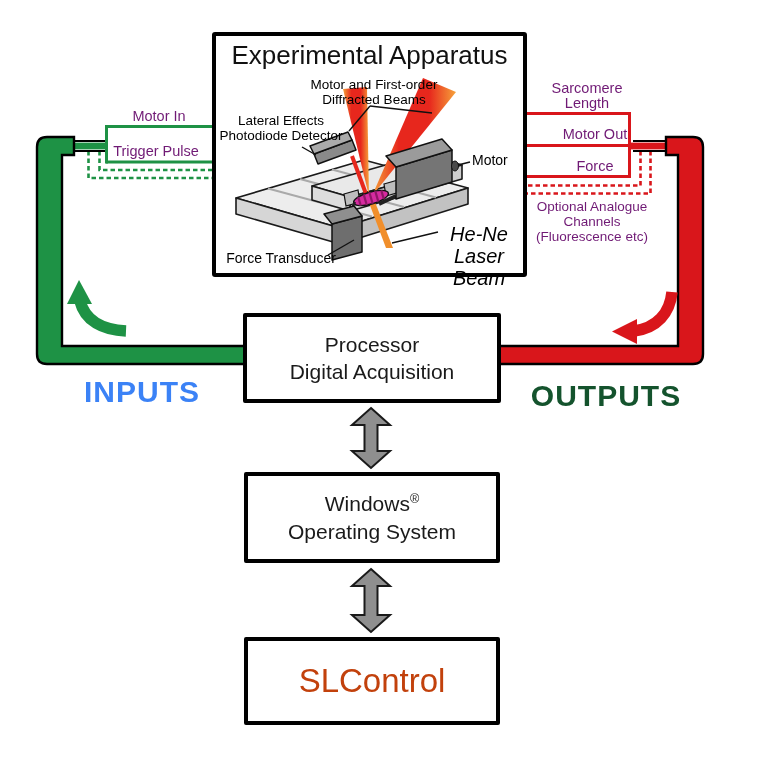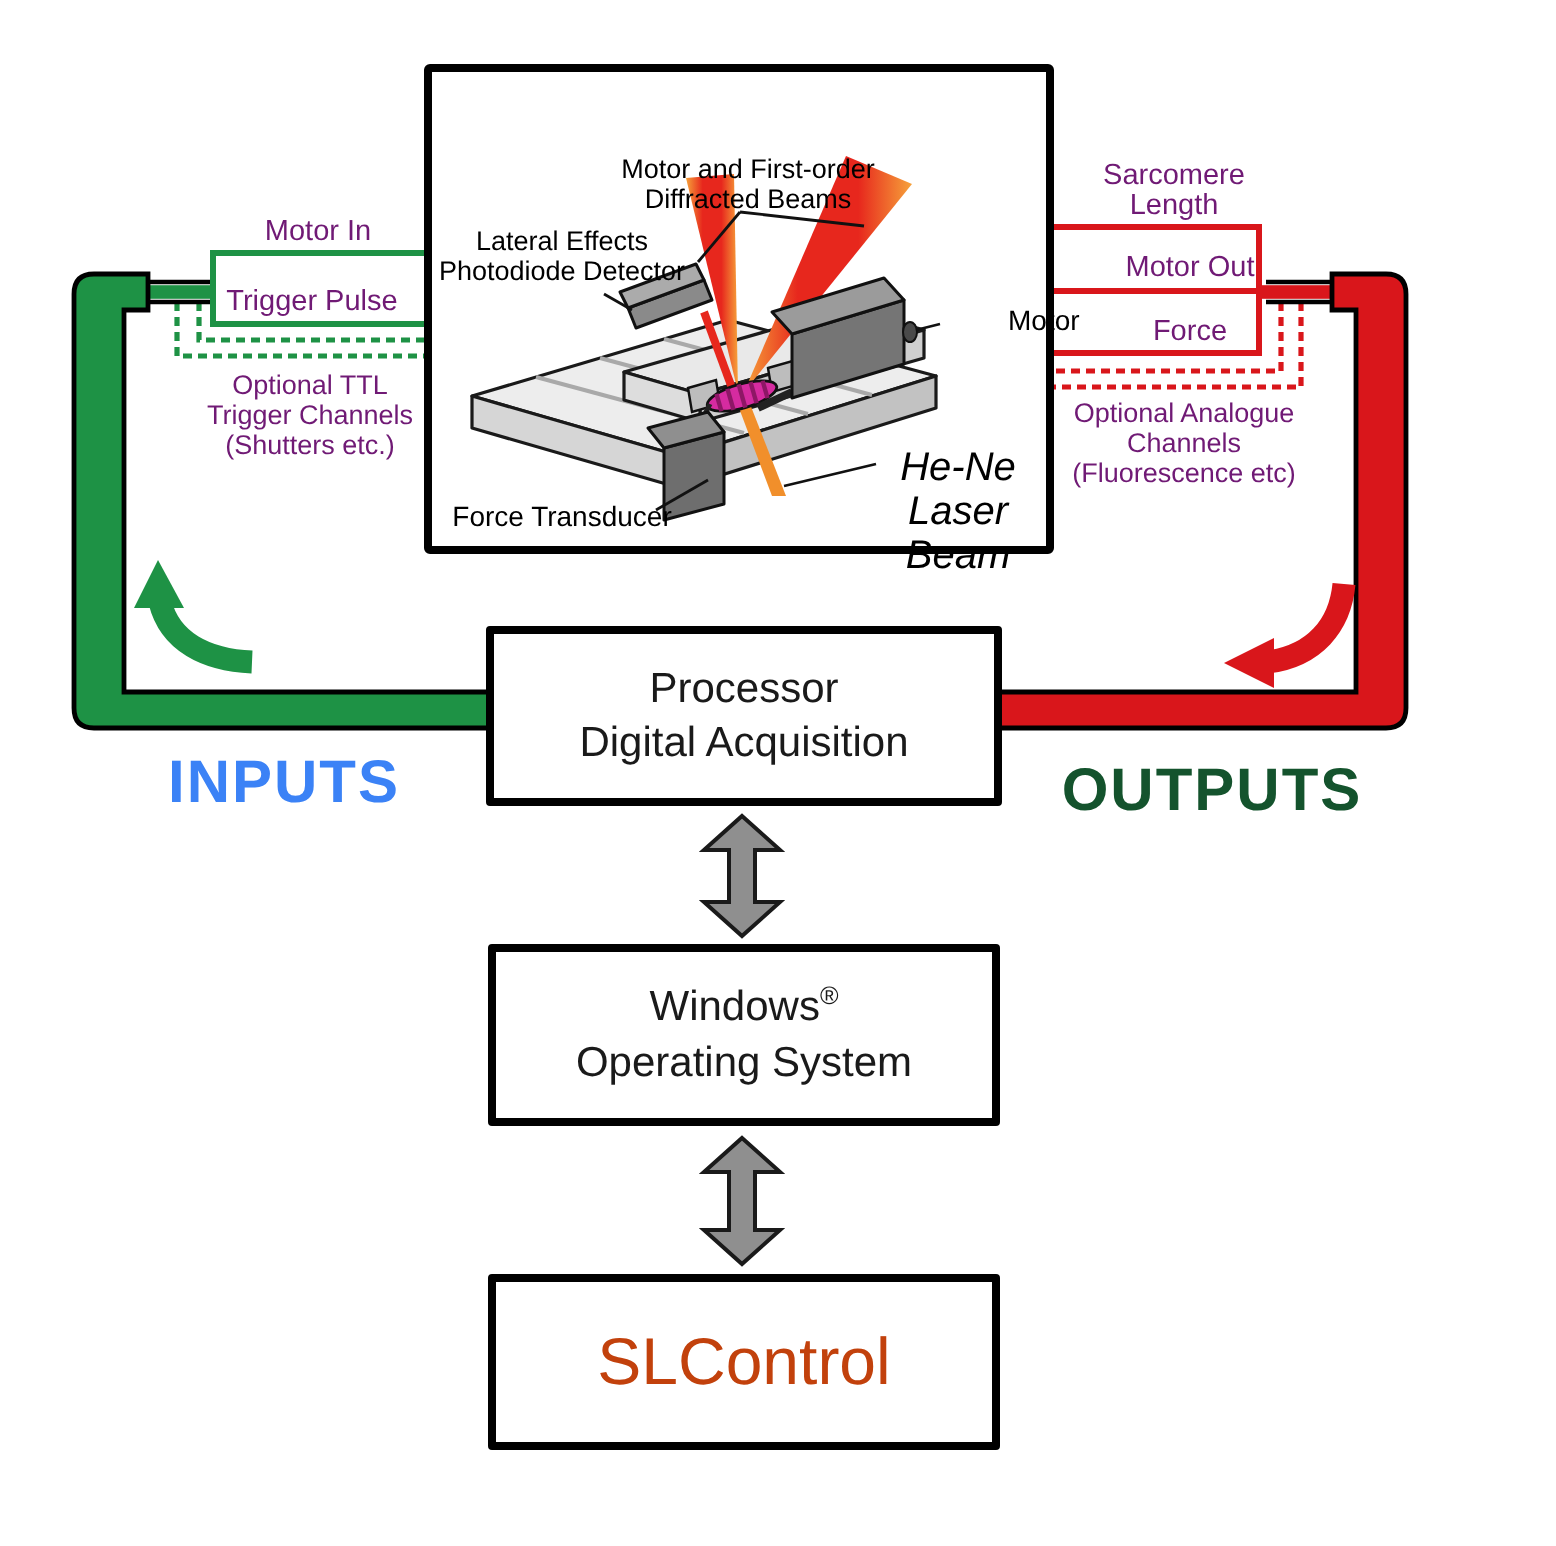--- a/index.html
+++ b/index.html
@@ -71,20 +71,21 @@
     <g>
       <path d="M 672 292 C 670 313 657 328 634 331" stroke="#D9161B" stroke-width="11.5" fill="none"></path>
       <polygon points="637,319 637,344 612,331.5" fill="#D9161B"></polygon>
     </g>
 
     <polygon points="371,408 390,425 377.5,425 377.5,451 390,451 371,468 352,451 364.5,451 364.5,425 352,425" fill="#8F8F8F" stroke="#1a1a1a" stroke-width="2"></polygon>
     <polygon points="371,569 390,586 377.5,586 377.5,615 390,615 371,632 352,615 364.5,615 364.5,586 352,586" fill="#8F8F8F" stroke="#1a1a1a" stroke-width="2"></polygon>
   </svg>
 
   <div class="apparatus">
+    <div class="app-title">Experimental Apparatus</div>
 
     <svg class="layer" width="307" height="237" viewBox="0 0 307 237">
       <defs>
         <linearGradient id="beamG" x1="0" y1="0" x2="1" y2="0">
           <stop offset="0" stop-color="#F6A23A"></stop>
           <stop offset="0.32" stop-color="#E7271D"></stop>
           <stop offset="0.68" stop-color="#E7271D"></stop>
           <stop offset="1" stop-color="#F6A23A"></stop>
         </linearGradient>
       </defs>
@@ -154,35 +155,30 @@
     </svg>
 
     <div class="app-label" style="left:88px;top:42px;width:140px;">
       <div>Motor and First-order</div>
       <div>Diffracted Beams</div>
     </div>
     <div class="app-label" style="left:-2px;top:78px;width:134px;">
       <div>Lateral Effects</div>
       <div>Photodiode Detector</div>
     </div>
-    <div class="app-label" style="left:256px;top:117px;width:46px;text-align:left;font-size:14px;margin-left:32px;">Motor</div>
+    <div class="app-label" style="left:256px;top:117px;width:46px;text-align:left;font-size:14px;">Motor</div>
     <div class="app-label" style="left:222px;top:187px;width:82px;font-size:20px;font-style:italic;">
       <div>He-Ne Laser</div>
       <div>Beam</div>
     </div>
     <div class="app-label" style="left:10px;top:215px;width:110px;font-size:14px;">Force Transducer</div>
   </div>
 
   <div class="wire-label" style="left:109px;top:109px;width:100px;">Motor In</div>
   <div class="wire-label" style="left:106px;top:144px;width:100px;">Trigger Pulse</div>
-  <div class="wire-label small" style="left:94px;top:185px;width:122px;">
-    <div>Optional TTL</div>
-    <div>Trigger Channels</div>
-    <div>(Shutters etc.)</div>
-  </div>
 
   <div class="wire-label" style="left:532px;top:81px;width:110px;line-height:1.0;">
     <div>Sarcomere</div>
     <div>Length</div>
   </div>
   <div class="wire-label" style="left:545px;top:127px;width:100px;">Motor Out</div>
   <div class="wire-label" style="left:545px;top:159px;width:100px;">Force</div>
   <div class="wire-label small" style="left:512px;top:199px;width:160px;">
     <div>Optional Analogue</div>
     <div>Channels</div>

